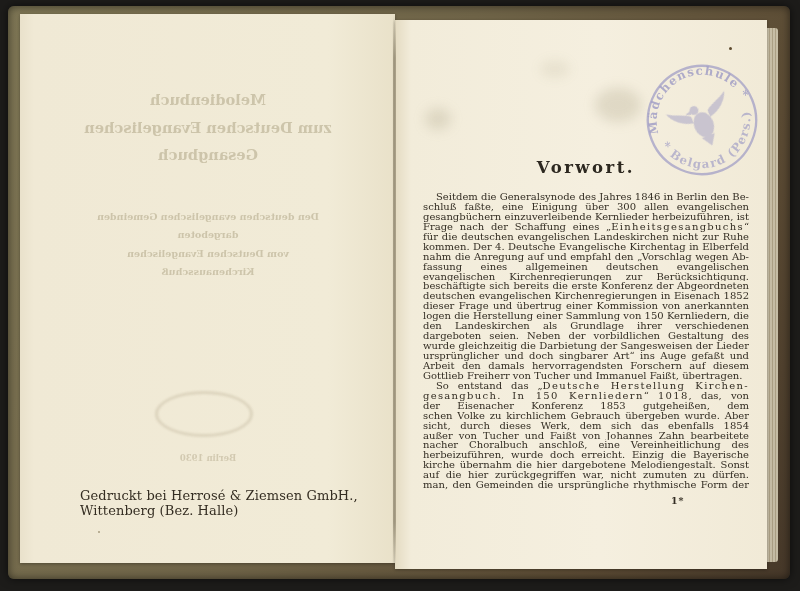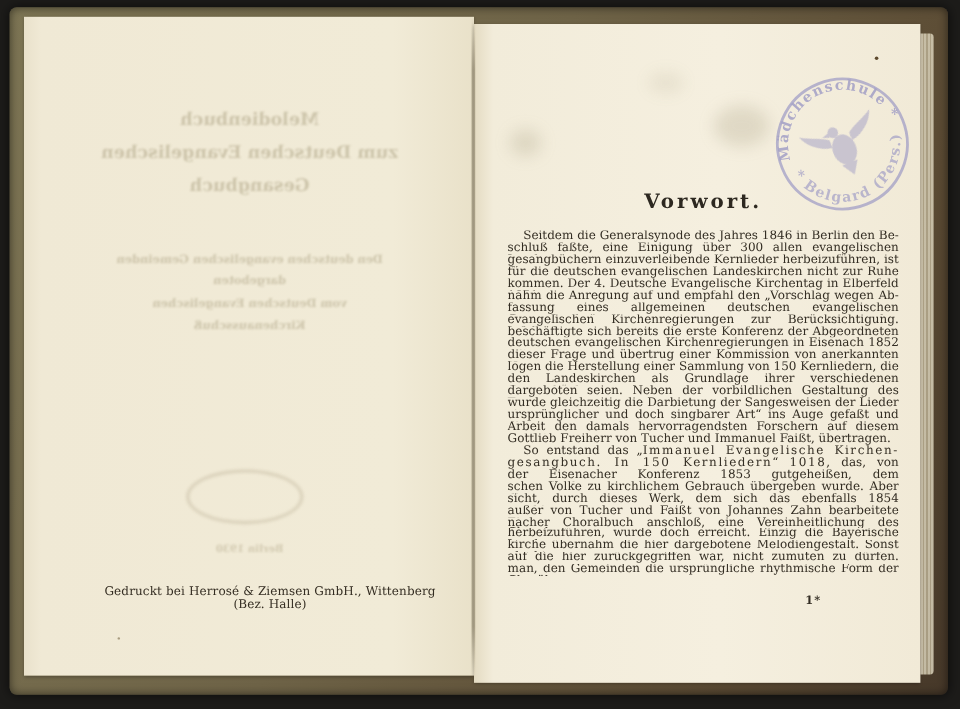--- a/index.html
+++ b/index.html
@@ -42,22 +42,22 @@
   }
   .ghost-big .gline{font-size:14.5px;font-weight:bold;line-height:27.5px;}
   .ghost-small{margin-top:39px;}
   .ghost-small .gline{font-size:9.5px;font-weight:bold;line-height:18.5px;}
   .ghost-city{margin-top:170px;font-size:8.5px;font-weight:bold;line-height:12px;color:rgba(124,109,70,.26);}
   .ghost-oval{
     position:absolute;left:135px;top:377px;width:92px;height:40px;
     border:3px solid rgba(124,109,70,.17);border-radius:50%;filter:blur(1.3px);
   }
   .imprint{
-    position:absolute;left:60px;top:474px;width:290px;text-align:center;
-    font-size:10px;color:#342d22;letter-spacing:.1px;
+    position:absolute;left:60px;top:474px;width:290px;text-align:left;
+    font-size:13px;color:#342d22;letter-spacing:.1px;
   }
   
   .stamp{position:absolute;left:248px;top:41px;width:118px;height:118px;transform:rotate(-22deg);opacity:.85;}
   .heading{
     position:absolute;left:28px;top:138px;width:326px;text-align:center;
     font-size:16.5px;font-weight:bold;letter-spacing:2.5px;color:#2d2820;
   }
   .textblock{position:absolute;left:28px;top:172px;width:326px;color:#332d23;}
   .par .line{
     font-size:10px;height:9.95px;line-height:9.95px;overflow:hidden;
@@ -125,38 +125,39 @@
     </g>
   </svg>
 
   <div class="heading">Vorwort.</div>
 
   <div class="textblock">
     <div class="par">
         <div class="line">Seitdem die Generalsynode des Jahres 1846 in Berlin den Be-</div>
         <div class="line">schluß faßte, eine Einigung über 300 allen evangelischen Landes-</div>
         <div class="line">gesangbüchern einzuverleibende Kernlieder herbeizuführen, ist die</div>
+        <div class="line"><span>Frage nach der Schaffung eines „</span><span class="gesperrt">Einheitsgesangbuchs</span><span>“</span></div>
         <div class="line">für die deutschen evangelischen Landeskirchen nicht zur Ruhe ge-</div>
         <div class="line">kommen. Der 4. Deutsche Evangelische Kirchentag in Elberfeld 1851</div>
         <div class="line">nahm die Anregung auf und empfahl den „Vorschlag wegen Ab-</div>
         <div class="line">fassung eines allgemeinen deutschen evangelischen Gesangbuchs“ den</div>
         <div class="line">evangelischen Kirchenregierungen zur Berücksichtigung. Infolgedessen</div>
         <div class="line">beschäftigte sich bereits die erste Konferenz der Abgeordneten der</div>
         <div class="line">deutschen evangelischen Kirchenregierungen in Eisenach 1852 mit</div>
         <div class="line">dieser Frage und übertrug einer Kommission von anerkannten Hymno-</div>
         <div class="line">logen die Herstellung einer Sammlung von 150 Kernliedern, die</div>
         <div class="line">den Landeskirchen als Grundlage ihrer verschiedenen Gesangbücher</div>
         <div class="line">dargeboten seien. Neben der vorbildlichen Gestaltung des Textes</div>
         <div class="line">wurde gleichzeitig die Darbietung der Sangesweisen der Lieder „in</div>
         <div class="line">ursprünglicher und doch singbarer Art“ ins Auge gefaßt und diese</div>
         <div class="line">Arbeit den damals hervorragendsten Forschern auf diesem Gebiet,</div>
         <div class="line">Gottlieb Freiherr von Tucher und Immanuel Faißt, übertragen.</div>
       </div>
     <div class="par">
-        <div class="line"><span>So entstand das „</span><span class="gesperrt">Immanuel Evangelische Kirchen-</span></div>
+        <div class="line"><span>So entstand das „</span><span class="gesperrt">Deutsche Herstellung Kirchen-</span></div>
         <div class="line"><span class="gesperrt">gesangbuch. In 150 Kernliedern</span><span>“ </span><span class="gesperrt">1018</span><span>, das, von</span></div>
         <div class="line">der Eisenacher Konferenz 1853 gutgeheißen, dem evangelischen deut-</div>
         <div class="line">schen Volke zu kirchlichem Gebrauch übergeben wurde. Aber die Ab-</div>
         <div class="line">sicht, durch dieses Werk, dem sich das ebenfalls 1854 erschienene,</div>
         <div class="line">außer von Tucher und Faißt von Johannes Zahn bearbeitete Eise-</div>
         <div class="line">nacher Choralbuch anschloß, eine Vereinheitlichung des Choralgesangs</div>
         <div class="line">herbeizuführen, wurde doch erreicht. Einzig die Bayerische Landes-</div>
         <div class="line">kirche übernahm die hier dargebotene Melodiengestalt. Sonst glaubte</div>
         <div class="line">auf die hier zurückgegriffen war, nicht zumuten zu dürfen.</div>
         <div class="line">man, den Gemeinden die ursprüngliche rhythmische Form der Choräle,</div>

